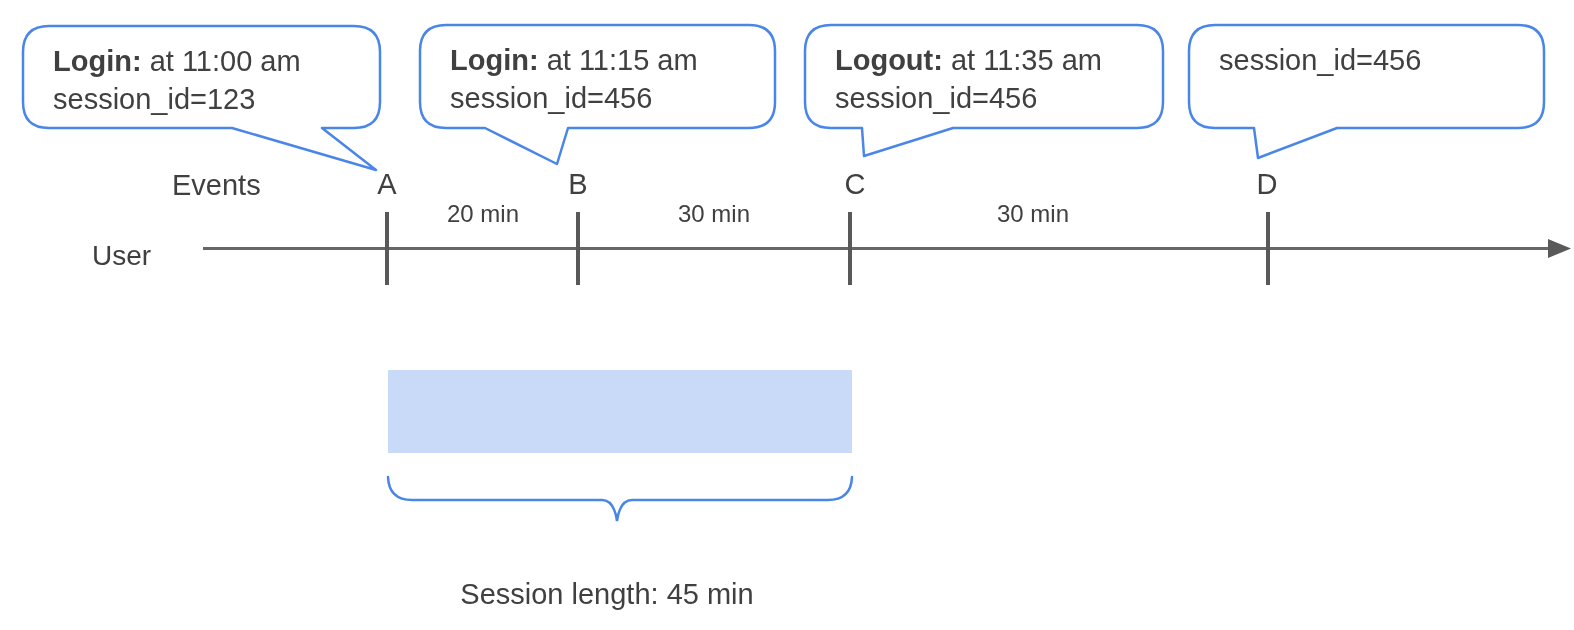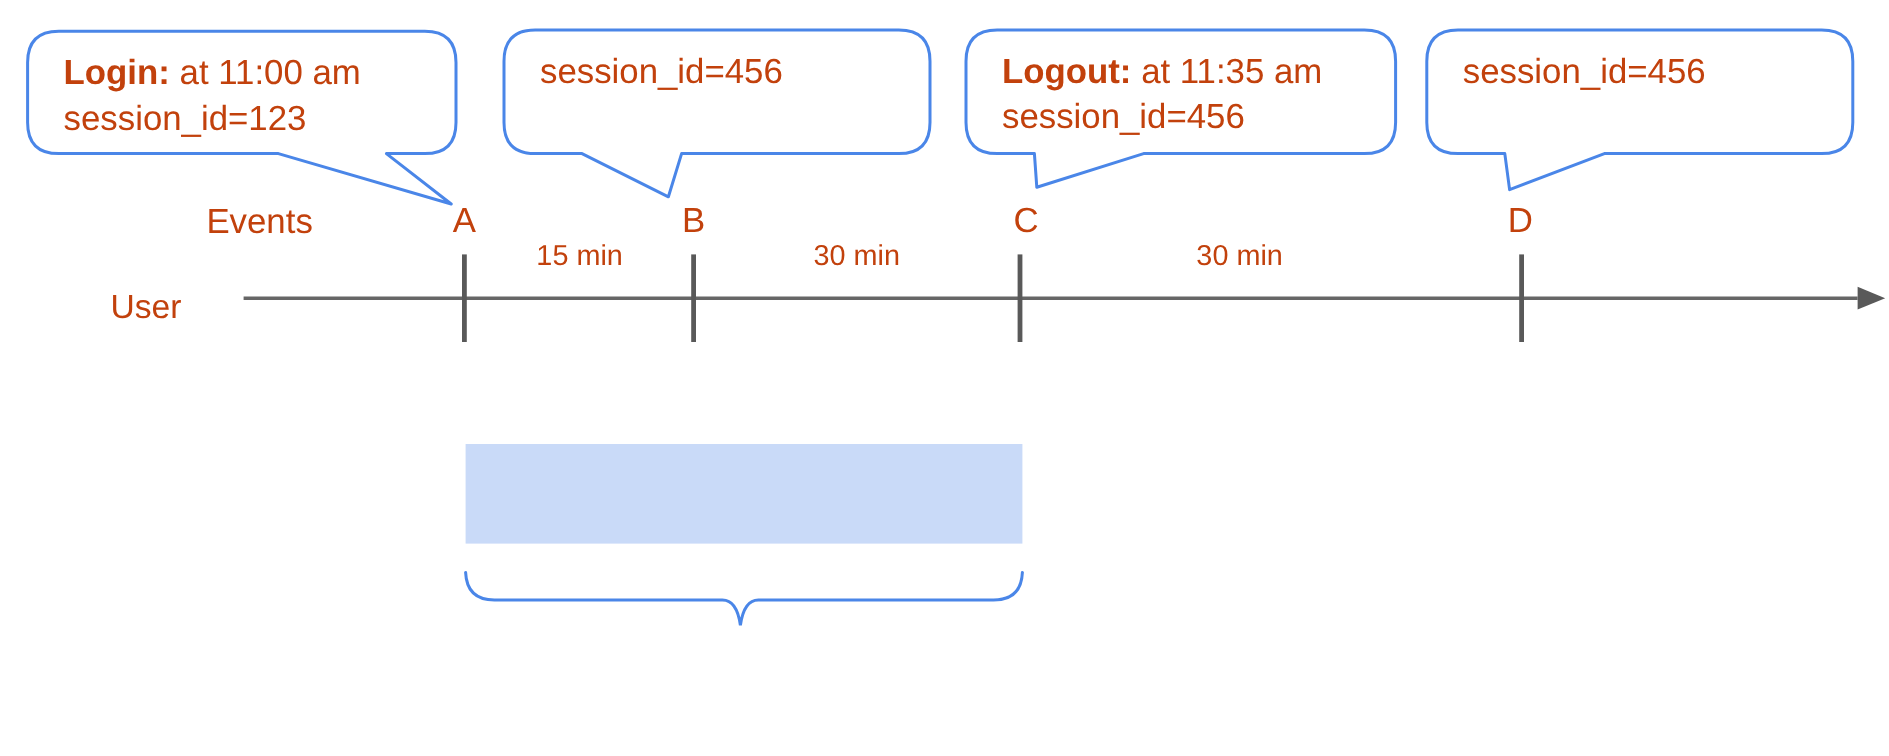--- a/index.html
+++ b/index.html
@@ -27,21 +27,21 @@
   .axis-label   { font-size: 28px; }
   .events-label { font-size: 29px; }
   .event-letter { font-size: 29px; transform: translateX(-50%); }
   .interval     { font-size: 24px; transform: translateX(-50%); }
   .session-label{ font-size: 29px; transform: translateX(-50%); }
   .length-label { font-size: 29px; transform: translateX(-50%); }
 </style>
 </head>
 <body>
 
-<div id="canvas" style="--blue: #4a86e8; --fill: #c9daf8; --axis: #666666; --tick: #595959; color: #c2410c;">
+<div id="canvas" style="--blue: #4a86e8; --fill: #c9daf8; --axis: #666666; --tick: #595959; color: #404040;">
 
   <svg id="shapes" viewBox="0 0 1574 630">
 
     <path class="bubble-path" d="M 49 26 H 354 Q 380 26 380 52 V 102 Q 380 128 354 128 H 322 L 376 170 L 232 128 H 49 Q 23 128 23 102 V 52 Q 23 26 49 26 Z"></path>
     <path class="bubble-path" d="M 446 25 H 749 Q 775 25 775 51 V 102 Q 775 128 749 128 H 568 L 557 164 L 485 128 H 446 Q 420 128 420 102 V 51 Q 420 25 446 25 Z"></path>
     <path class="bubble-path" d="M 831 25 H 1137 Q 1163 25 1163 51 V 102 Q 1163 128 1137 128 H 953 L 864 156 L 862 128 H 831 Q 805 128 805 102 V 51 Q 805 25 831 25 Z"></path>
     <path class="bubble-path" d="M 1215 25 H 1518 Q 1544 25 1544 51 V 102 Q 1544 128 1518 128 H 1337 L 1258 158 L 1254 128 H 1215 Q 1189 128 1189 102 V 51 Q 1189 25 1215 25 Z"></path>
 
     <line class="axis-line" x1="203" y1="248.5" x2="1548" y2="248.5"></line>
     <polygon class="arrowhead" points="1548,239 1548,258 1571,248.5"></polygon>
@@ -55,38 +55,40 @@
 
     <path class="brace" d="M 388 477 Q 389 500 412 500 L 602 500 Q 614 500 617 521 Q 620 500 632 500 L 828 500 Q 851 500 852 477"></path>
   </svg>
 
   <div class="txt bubble-text" style="left:53px; top:42px;">
     <div><span class="bold">Login:</span><span> at 11:00 am</span></div>
     <div>session_id=123</div>
   </div>
 
   <div class="txt bubble-text" style="left:450px; top:41px;">
+    <div><span class="bold">Login:</span><span> at 11:15 am</span></div>
     <div>session_id=456</div>
   </div>
 
   <div class="txt bubble-text" style="left:835px; top:41px;">
     <div><span class="bold">Logout:</span><span> at 11:35 am</span></div>
     <div>session_id=456</div>
   </div>
 
   <div class="txt bubble-text" style="left:1219px; top:41px;">
     <div>session_id=456</div>
   </div>
 
   <div class="txt events-label" style="left:172px; top:169px;">Events</div>
   <div class="txt axis-label" style="left:92px; top:240px;">User</div>
 
   <div class="txt event-letter" style="left:387px;  top:168px;">A</div>
   <div class="txt event-letter" style="left:578px;  top:168px;">B</div>
   <div class="txt event-letter" style="left:855px;  top:168px;">C</div>
   <div class="txt event-letter" style="left:1267px; top:168px;">D</div>
 
-  <div class="txt interval" style="left:483px;  top:200px;">15 min</div>
+  <div class="txt interval" style="left:483px;  top:200px;">20 min</div>
   <div class="txt interval" style="left:714px;  top:200px;">30 min</div>
   <div class="txt interval" style="left:1033px; top:200px;">30 min</div>
 
+  <div class="txt length-label" style="left:607px; top:578px;">Session length: 45 min</div>
 
 </div>
 
 </body></html>

